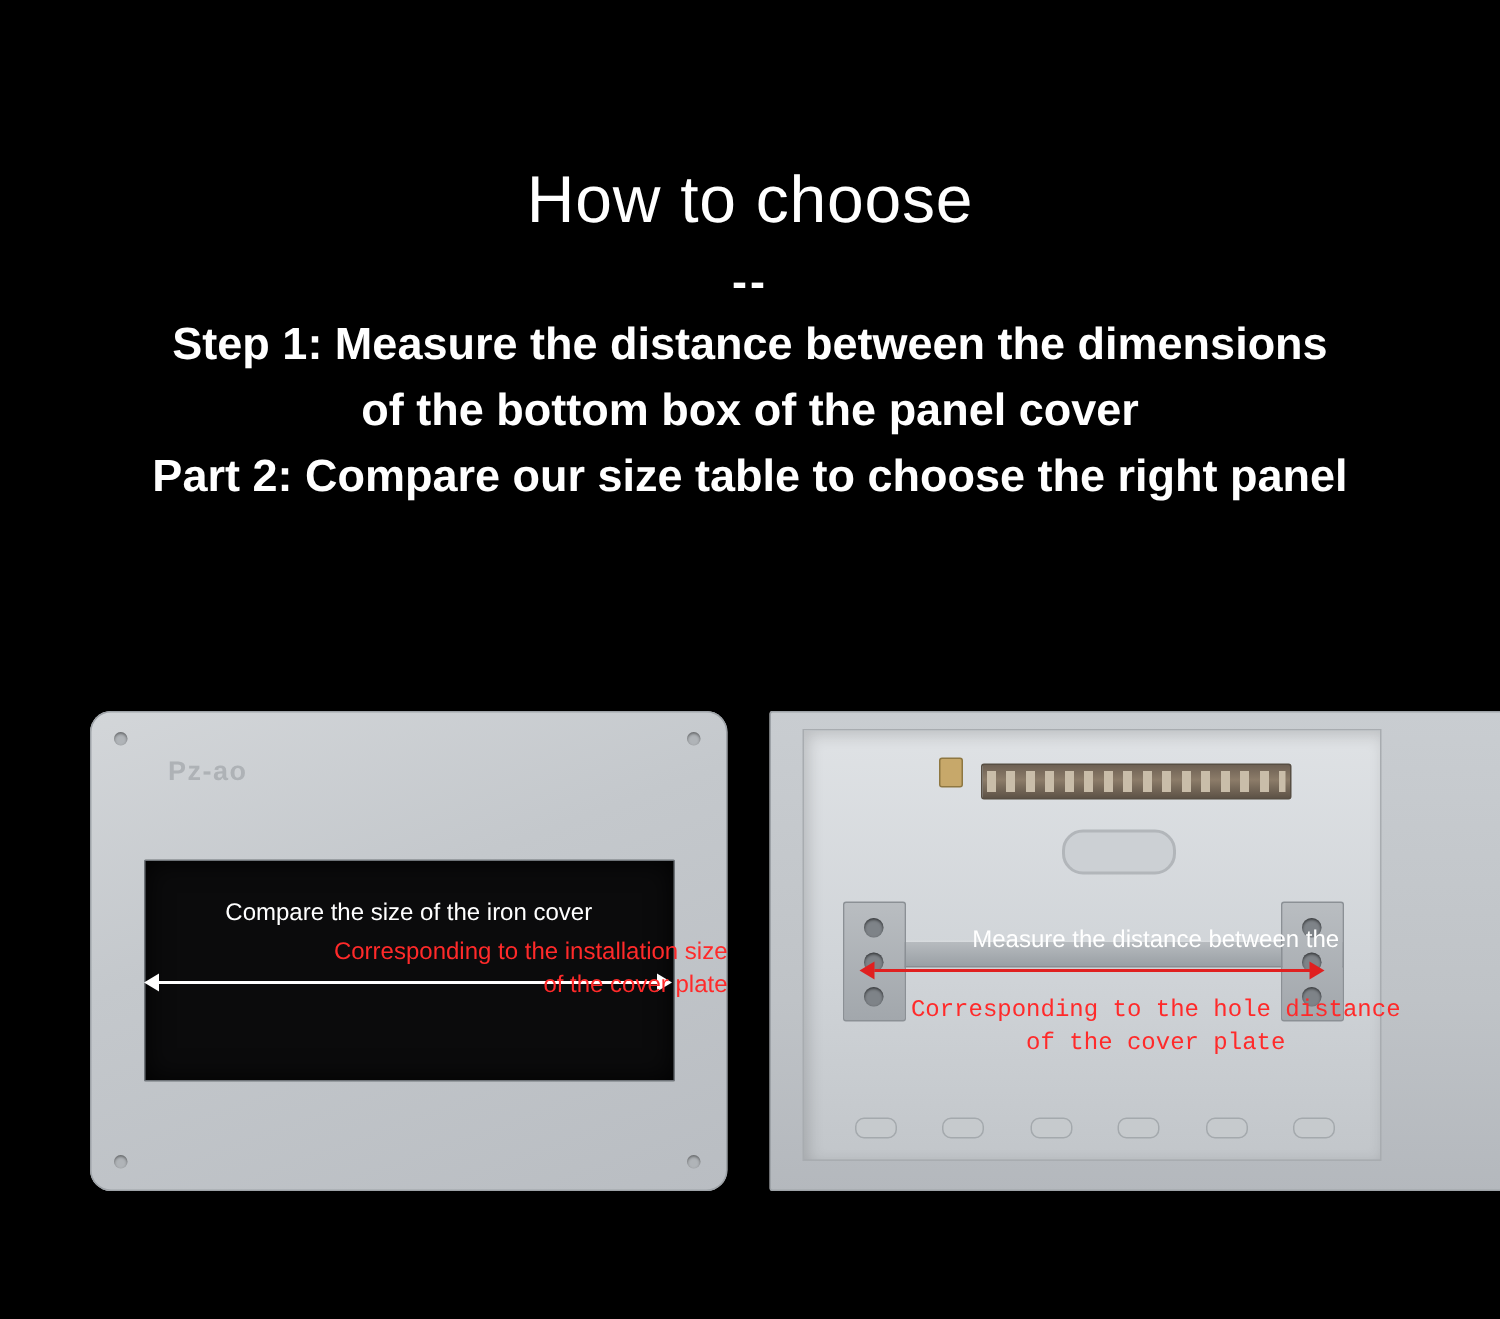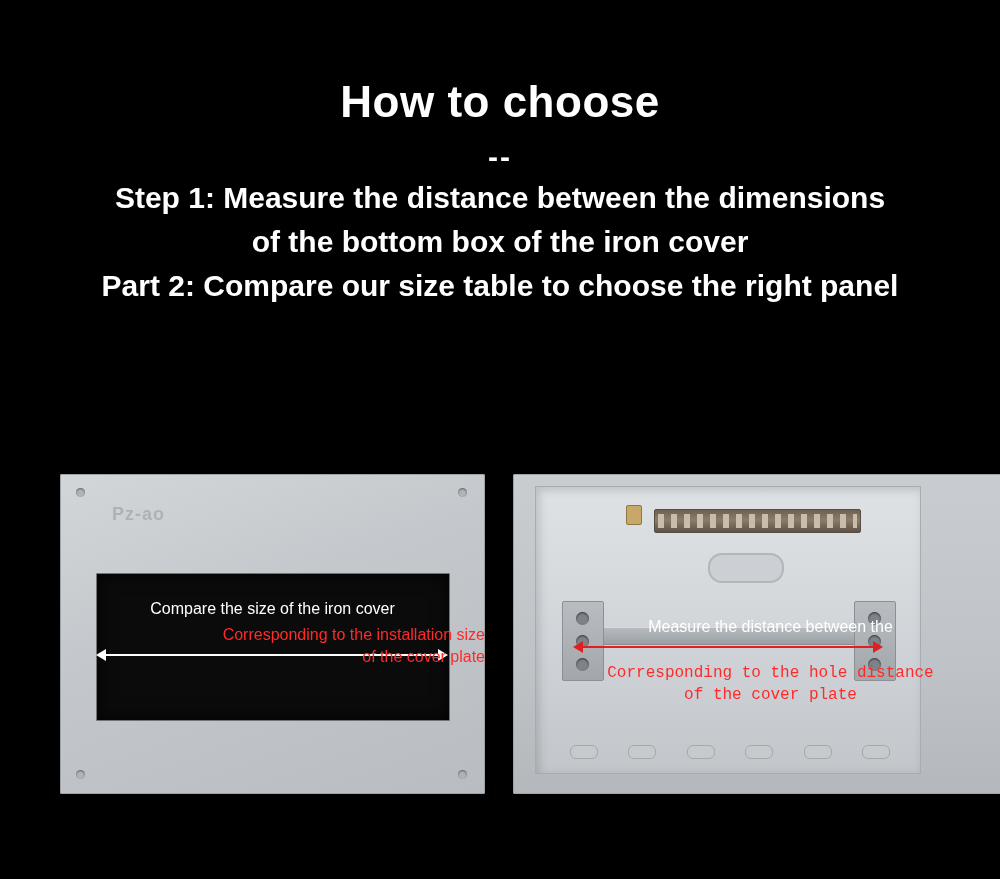--- a/index.html
+++ b/index.html
@@ -19,23 +19,23 @@
   
   .header {
     position: absolute;
     top: 0;
     left: 0;
     width: 1000px;
     text-align: center;
   }
   .title {
     margin: 0;
-    padding-top: 76px;
+    padding-top: 108px;
     font-size: 44px;
-    font-weight: bold;
+    font-weight: normal;
     letter-spacing: 0.5px;
     line-height: 52px;
     color: #ffffff;
   }
   .divider {
     margin: 14px auto 0 auto;
     font-size: 30px;
     font-weight: bold;
     letter-spacing: 2px;
     color: #ffffff;
@@ -62,21 +62,21 @@
   }
 
   
   .fig-left {
     position: absolute;
     left: 60px;
     top: 0;
     width: 425px;
     height: 320px;
     background: linear-gradient(160deg, #d3d6d9 0%, #c4c8cc 40%, #b9bdc2 100%);
-    border-radius: 2px;
+    border-radius: 14px;
     box-shadow: inset 0 0 0 1px #9ea3a8;
   }
   .fig-left .brand {
     position: absolute;
     left: 52px;
     top: 30px;
     font-size: 18px;
     font-weight: bold;
     color: #a9adb1;
     letter-spacing: 1px;
@@ -257,21 +257,21 @@
   .fig-left  .cap .ln { display: block; text-align: right; }
 </style>
 </head>
 <body>
 
 <div class="header">
   <h1 class="title">How to choose</h1>
   <div class="divider">--</div>
   <div class="subtitle">
     <span class="ln">Step 1: Measure the distance between the dimensions</span>
-    <span class="ln">of the bottom box of the iron cover</span>
+    <span class="ln">of the bottom box of the panel cover</span>
     <span class="ln">Part 2: Compare our size table to choose the right panel</span>
   </div>
 </div>
 
 <div class="figures">
 
   <div class="fig-left">
     <div class="brand">Pz-ao</div>
     <div class="window"></div>
     <div class="screwhole" style="left:16px;  top:14px;"></div>

